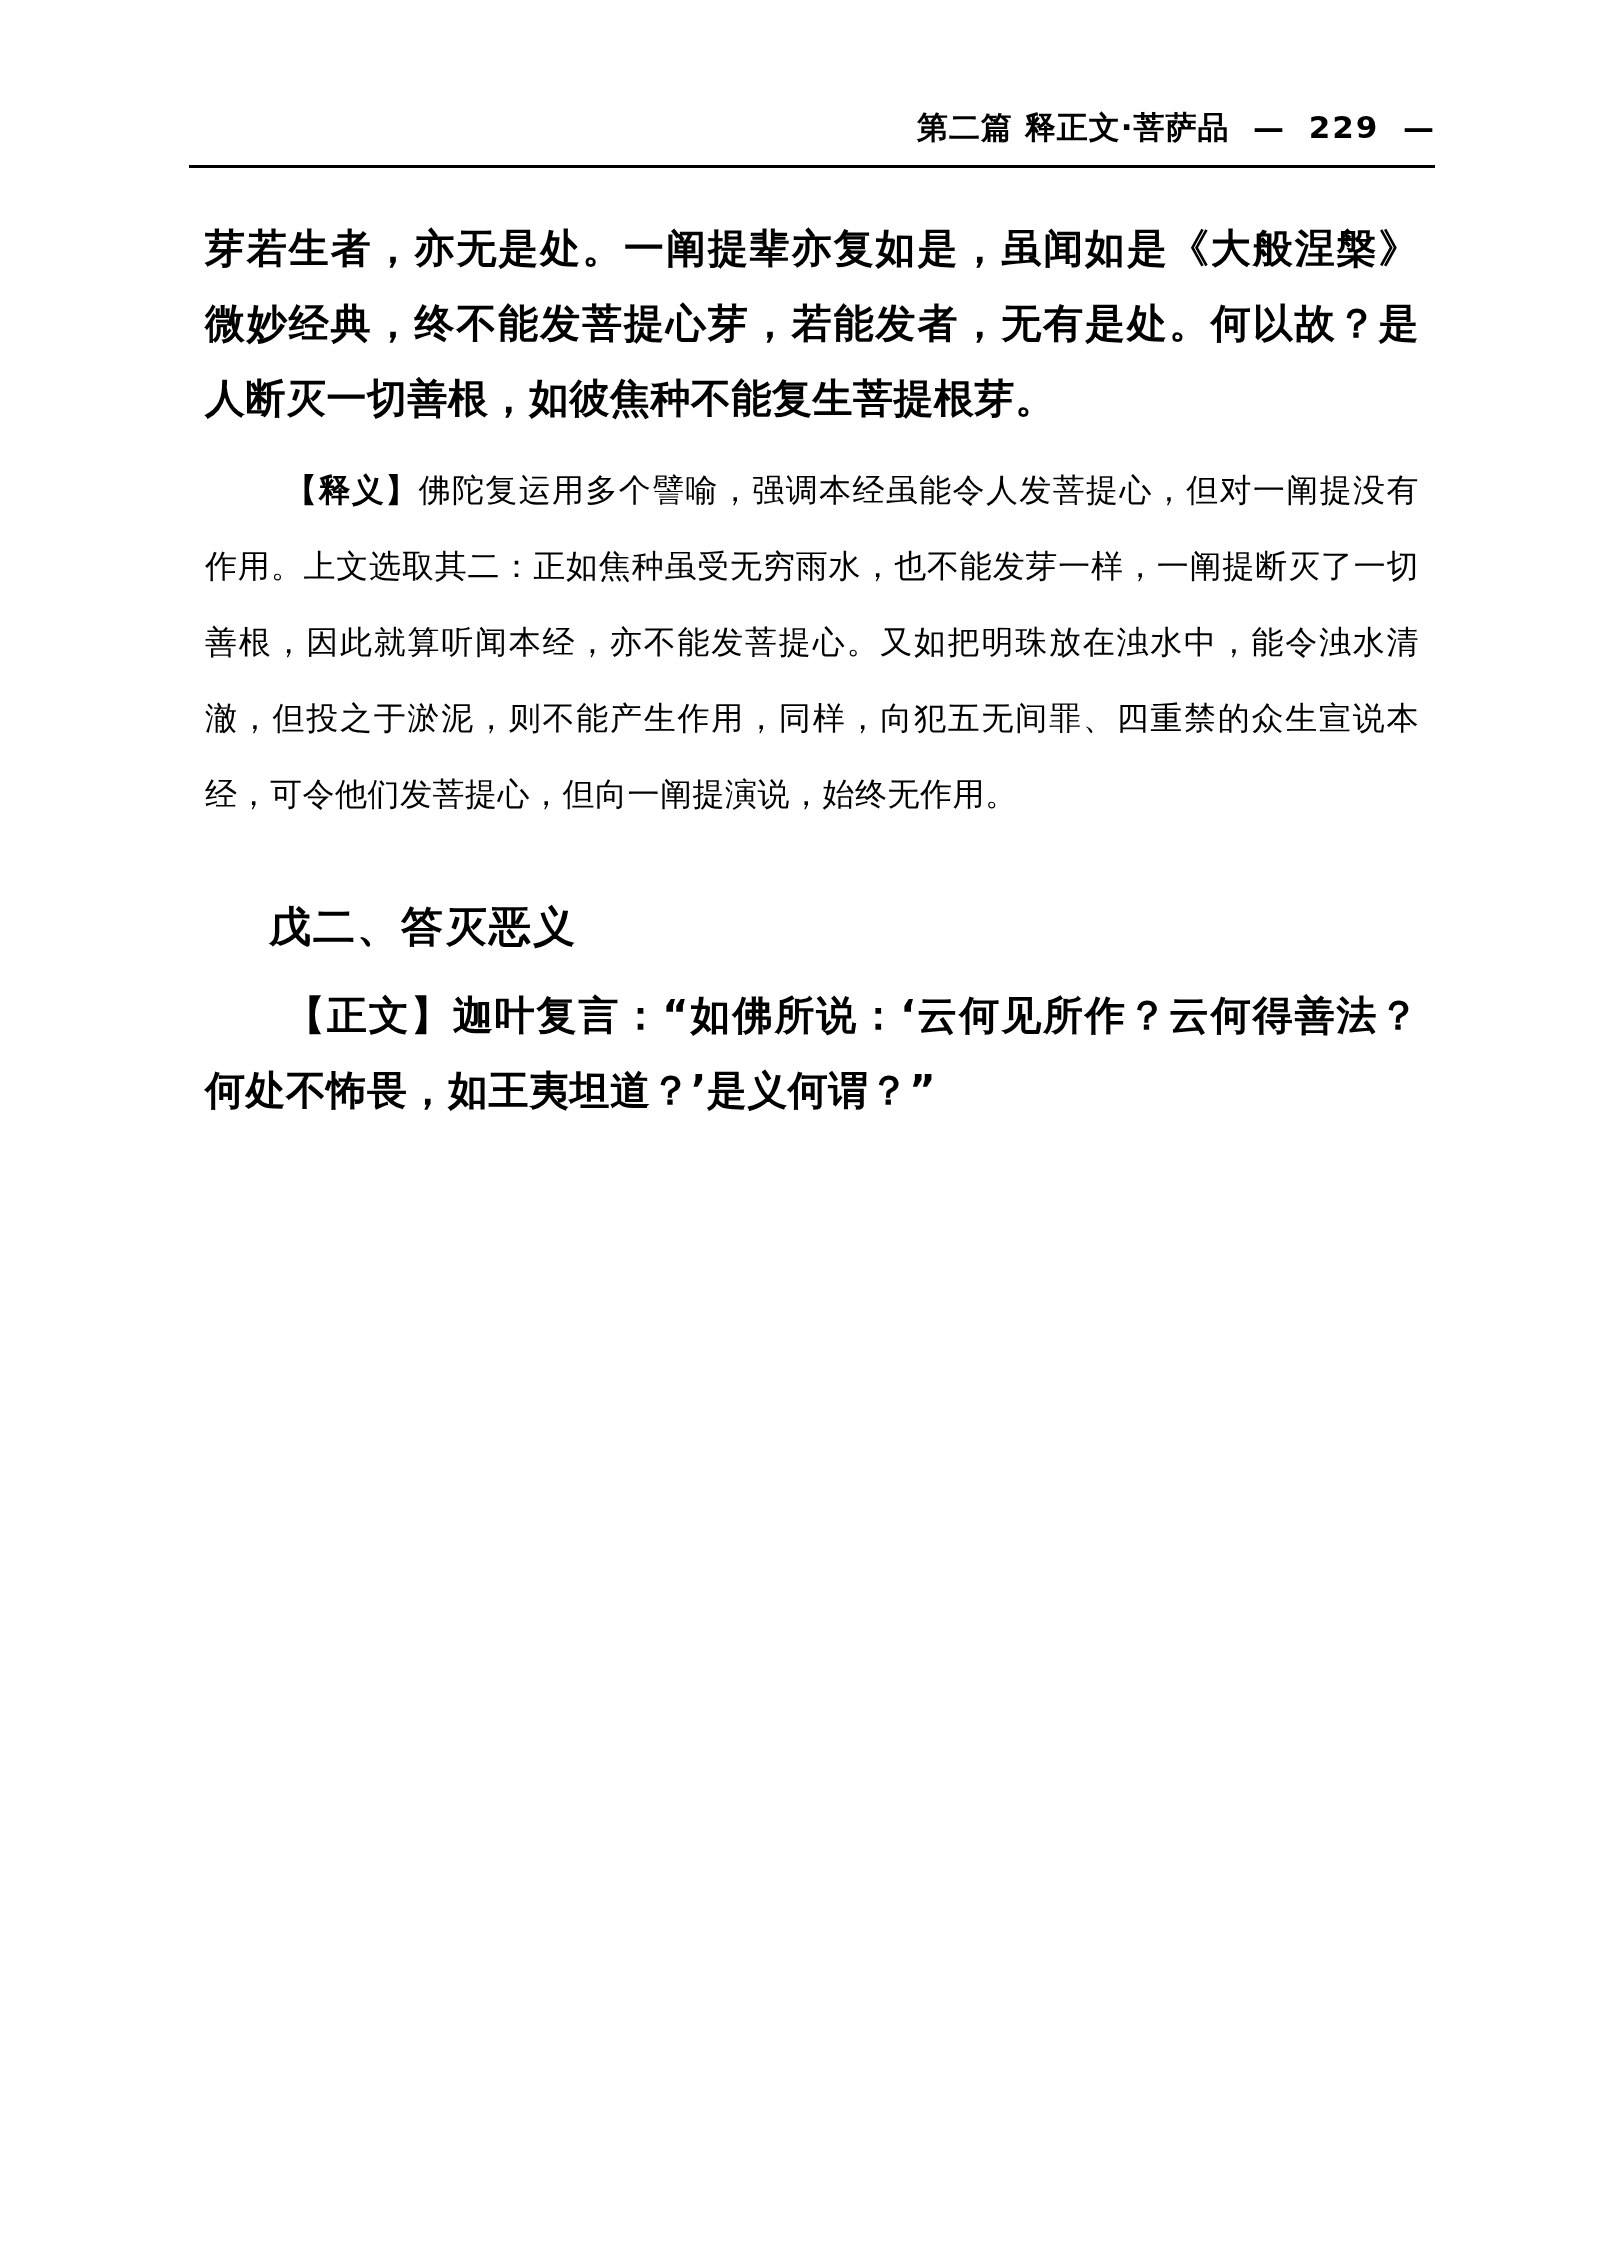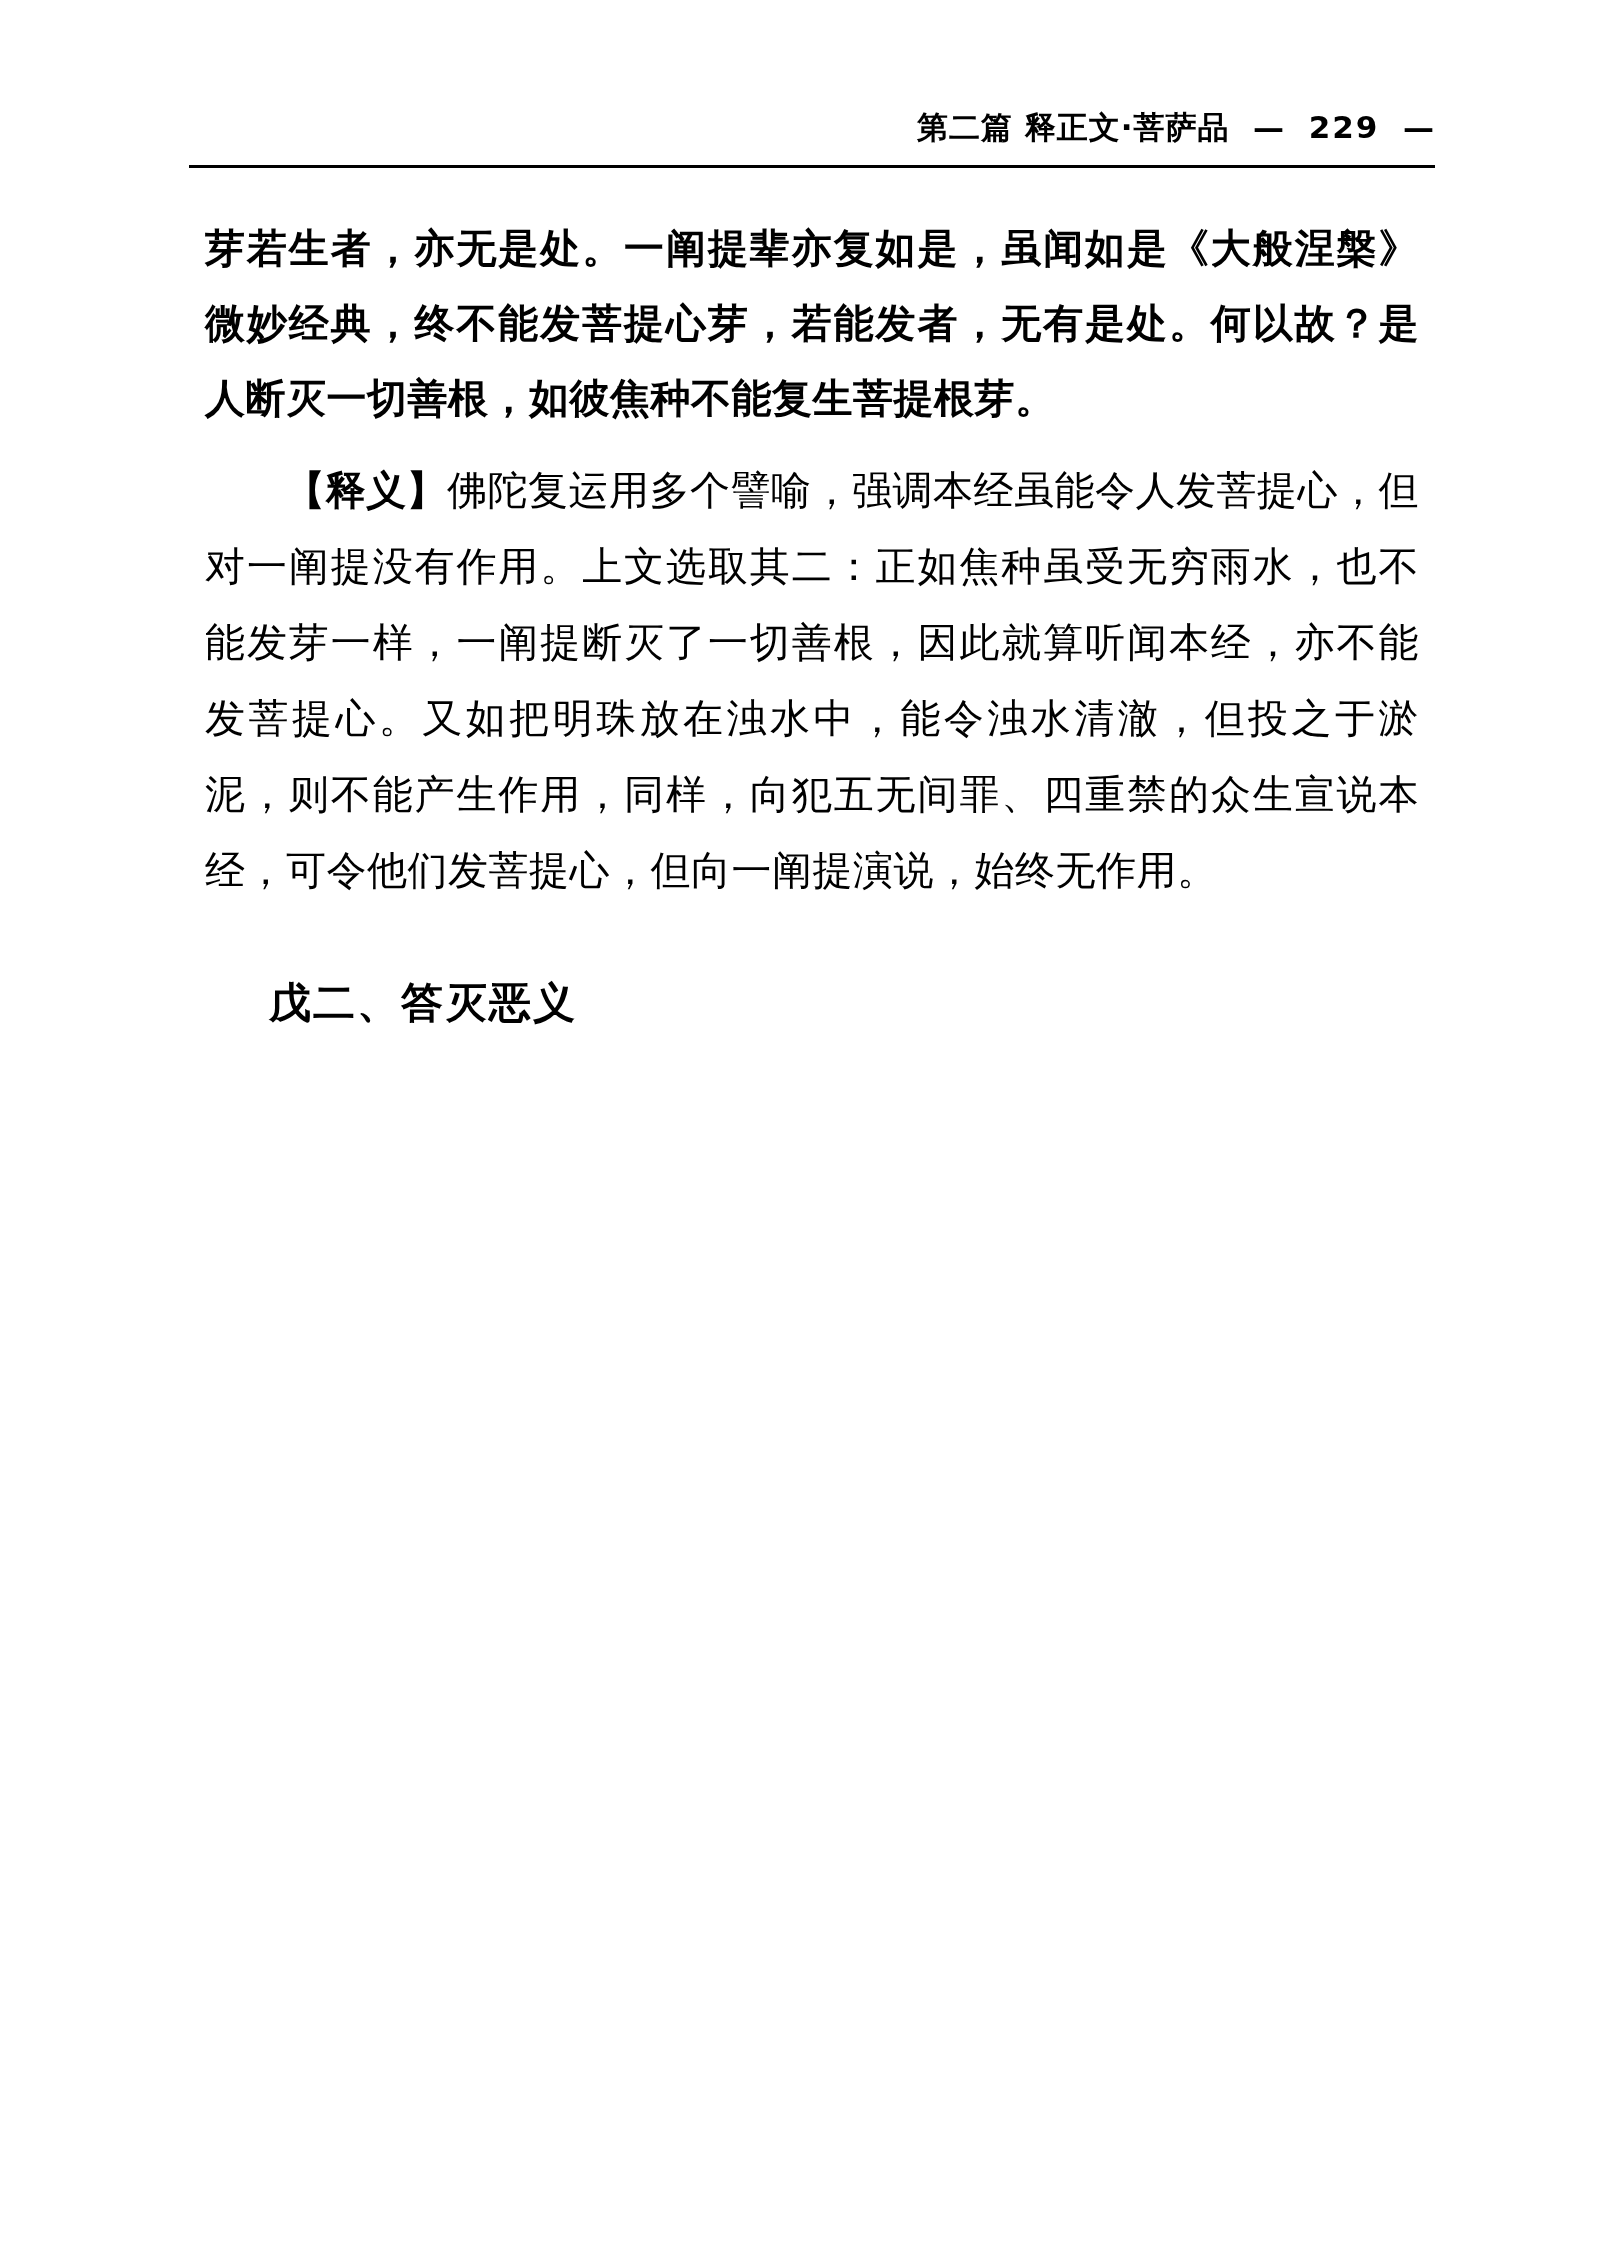--- a/index.html
+++ b/index.html
@@ -79,21 +79,21 @@
     line-height: 75px;
     letter-spacing: 0.5px;
   }
   .sutra.indent {
     text-indent: 80px;
   }
 
   
   .commentary {
     font-family: "DejaVu Serif", serif;
-    font-size: 40px;
+    font-size: 32px;
     line-height: 76px;
     letter-spacing: 0.5px;
     text-indent: 80px;
   }
   .commentary .tag {
     font-family: "DejaVu Sans", sans-serif;
     font-weight: bold;
   }
 
   .sup {
@@ -126,17 +126,18 @@
 
   <div class="content">
 
     <p class="sutra">芽若生者，亦无是处。一阐提辈亦复如是，虽闻如是《大般涅槃》微妙经典，终不能发菩提心芽，若能发者，无有是处。何以故？是人断灭一切善根，如彼焦种不能复生菩提根芽。</p>
 
 
     <p class="commentary"><span class="tag">【释义】</span><span>佛陀复运用多个譬喻，强调本经虽能令人发菩提心，但对一阐提没有作用。上文选取其二：正如焦种虽受无穷雨水，也不能发芽一样，一阐提断灭了一切善根，因此就算听闻本经，亦不能发菩提心。又如把明珠放在浊水中，能令浊水清澈，但投之于淤泥，则不能产生作用，同样，向犯五无间罪、四重禁的众生宣说本经，可令他们发菩提心，但向一阐提演说，始终无作用。</span></p>
 
     <h2 class="section-heading">戊二、答灭恶义</h2>
 
+    <p class="sutra indent"><span class="tag">【正文】</span><span>迦叶复言：“如佛所说：‘云何见所作？云何得善法？何处不怖畏，如王夷坦道？’是义何谓？”</span></p>
 
 
   </div>
 </div>
 
 
 </body></html>

